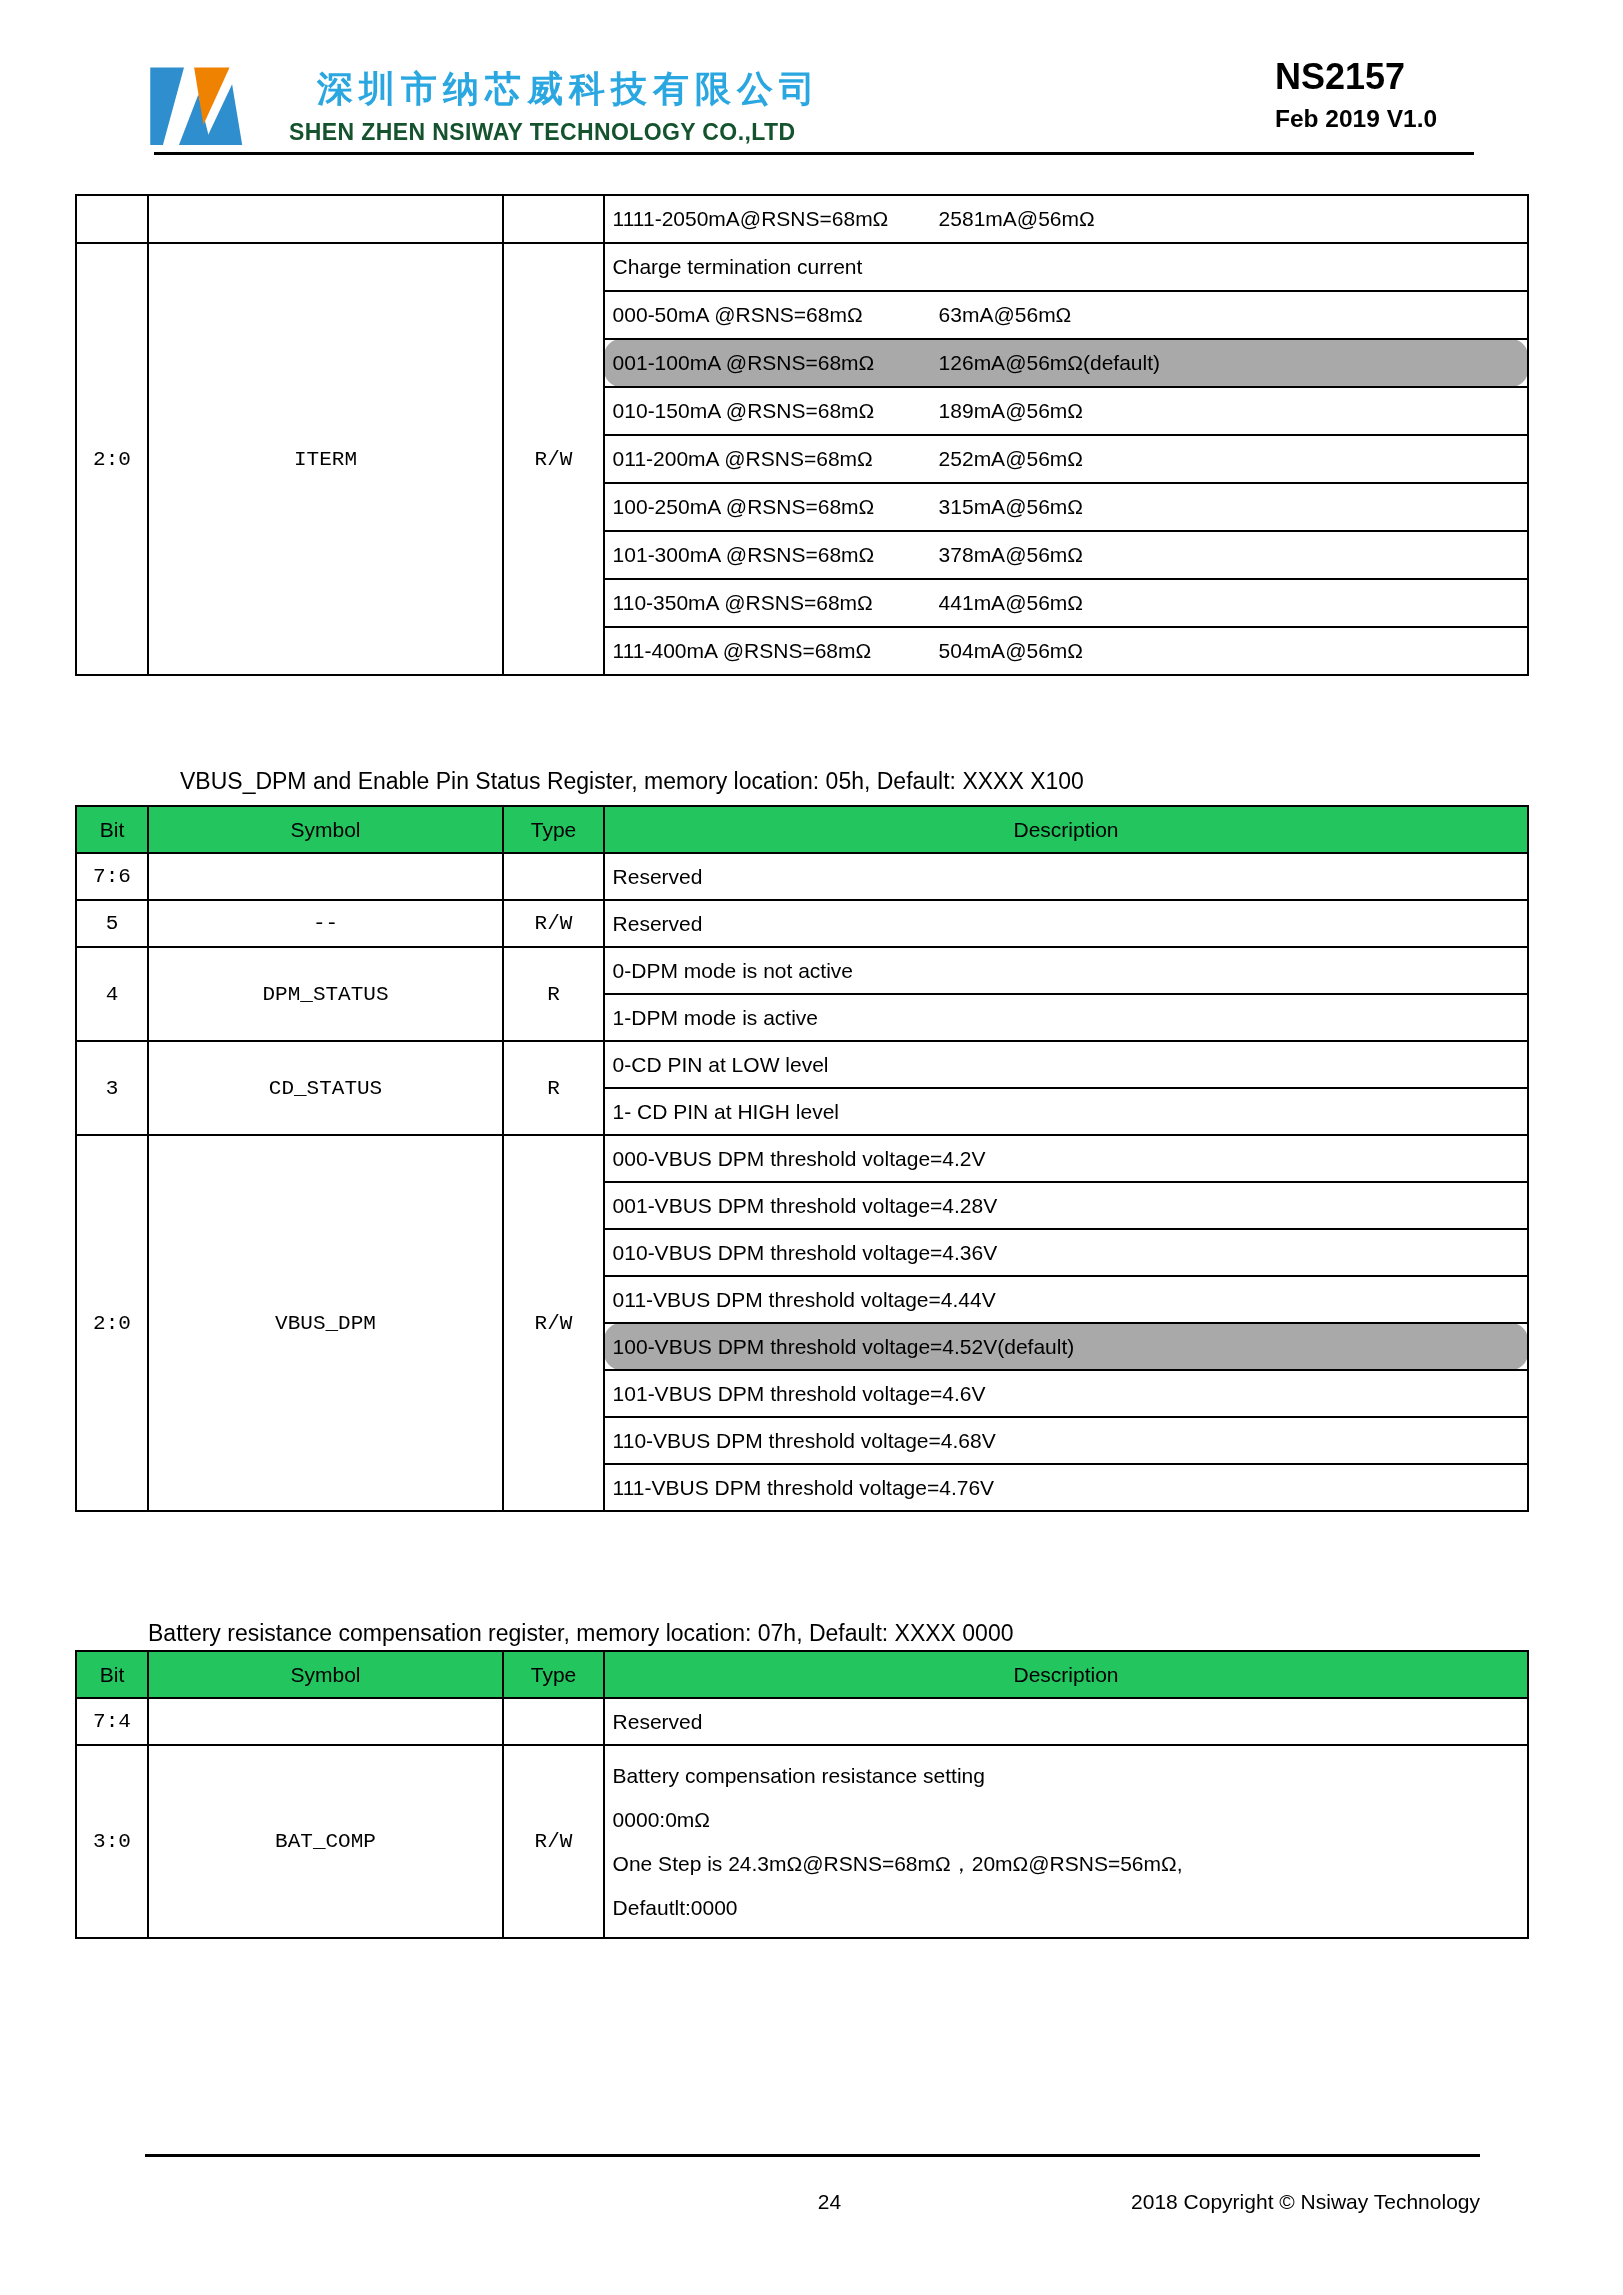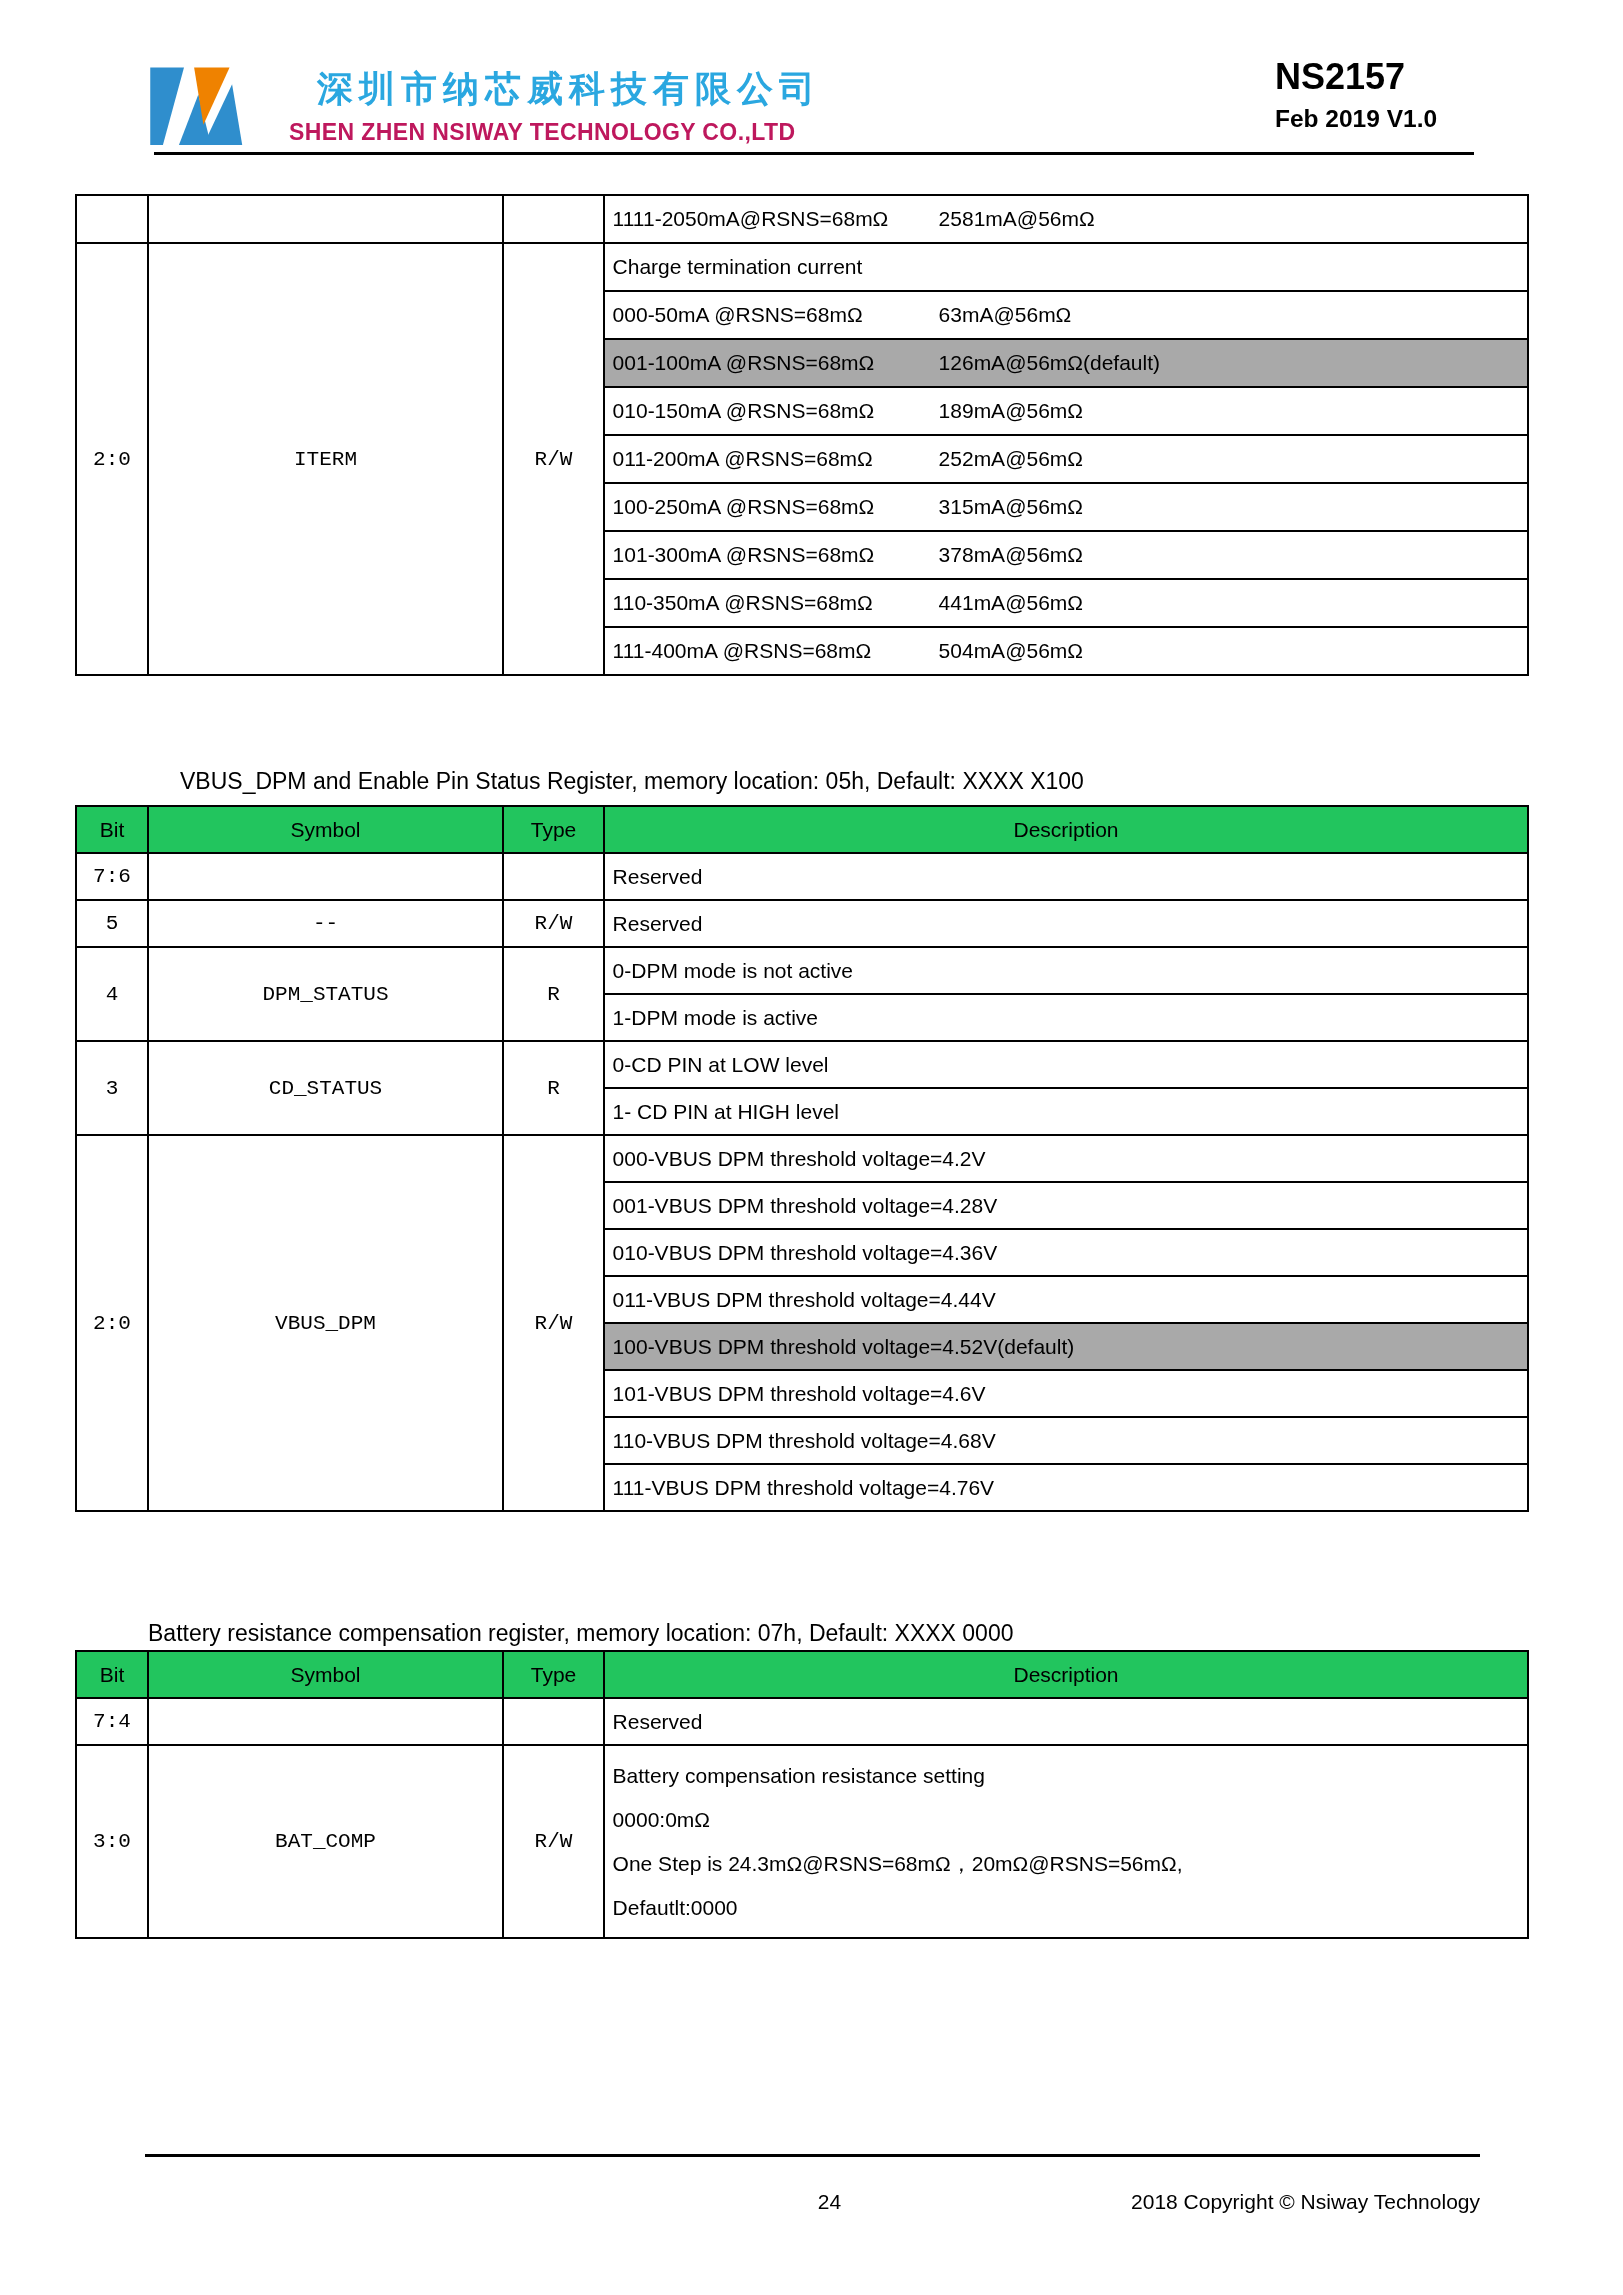--- a/index.html
+++ b/index.html
@@ -8,36 +8,36 @@
     font-family:"Liberation Sans", sans-serif; color:#000;
   }
   
   .logo-mark { position:absolute; left:150px; top:64px; width:95px; height:81px; }
   .company-cn {
     position:absolute; left:317px; top:71px; font-size:36px; font-weight:bold;
     color:#2aa7e0; letter-spacing:6px; white-space:nowrap; line-height:1;
   }
   .company-en {
     position:absolute; left:289px; top:121px; font-size:23px; font-weight:bold;
-    color:#be185d; letter-spacing:0.4px; white-space:nowrap; line-height:1;
+    color:#14532d; letter-spacing:0.4px; white-space:nowrap; line-height:1;
   }
   .part-number { position:absolute; left:1275px; top:59px; font-size:36px; font-weight:bold; line-height:1; }
   .revision   { position:absolute; left:1275px; top:107px; font-size:24.5px; font-weight:bold; line-height:1; }
   .header-rule { position:absolute; left:154px; top:152px; width:1320px; height:3.4px; background:#000; }
 
   
   .sec-title { position:absolute; left:148px; font-size:23px; line-height:1.2; white-space:nowrap; }
 
   
   table.reg { position:absolute; left:75px; border-collapse:collapse; table-layout:fixed; width:1453px; background:#fff; }
   table.reg td { border:2.5px solid #000; font-size:21px; padding:0; vertical-align:middle; overflow:hidden; }
   table.reg td.c { text-align:center;font-family:Liberation Mono, monospace; }
   table.reg td.d { text-align:left; padding-left:7.6px; }
   table.reg tr.hdr td { background:#22c55e; text-align:center; }
-  td.hl { background:#a9a9a9; }
+  td.hl { background:#a9a9a9;border-radius:17px; }
   .dl { display:inline-block; width:326px; }
   tr.h57 { height:48px; }
   tr.h56 { height:47px; }
   td.tall { height:191px;border-radius:31px; }
   .mline div { line-height:44px; }
 
   
   .footer-rule { position:absolute; left:145px; top:2154px; width:1335px; height:3.4px; background:#000; }
   .page-number { position:absolute; left:162px; top:2190px; width:1335px; text-align:center; font-size:21px; }
   .copyright   { position:absolute; right:143px; top:2190px; font-size:21px; white-space:nowrap; }

